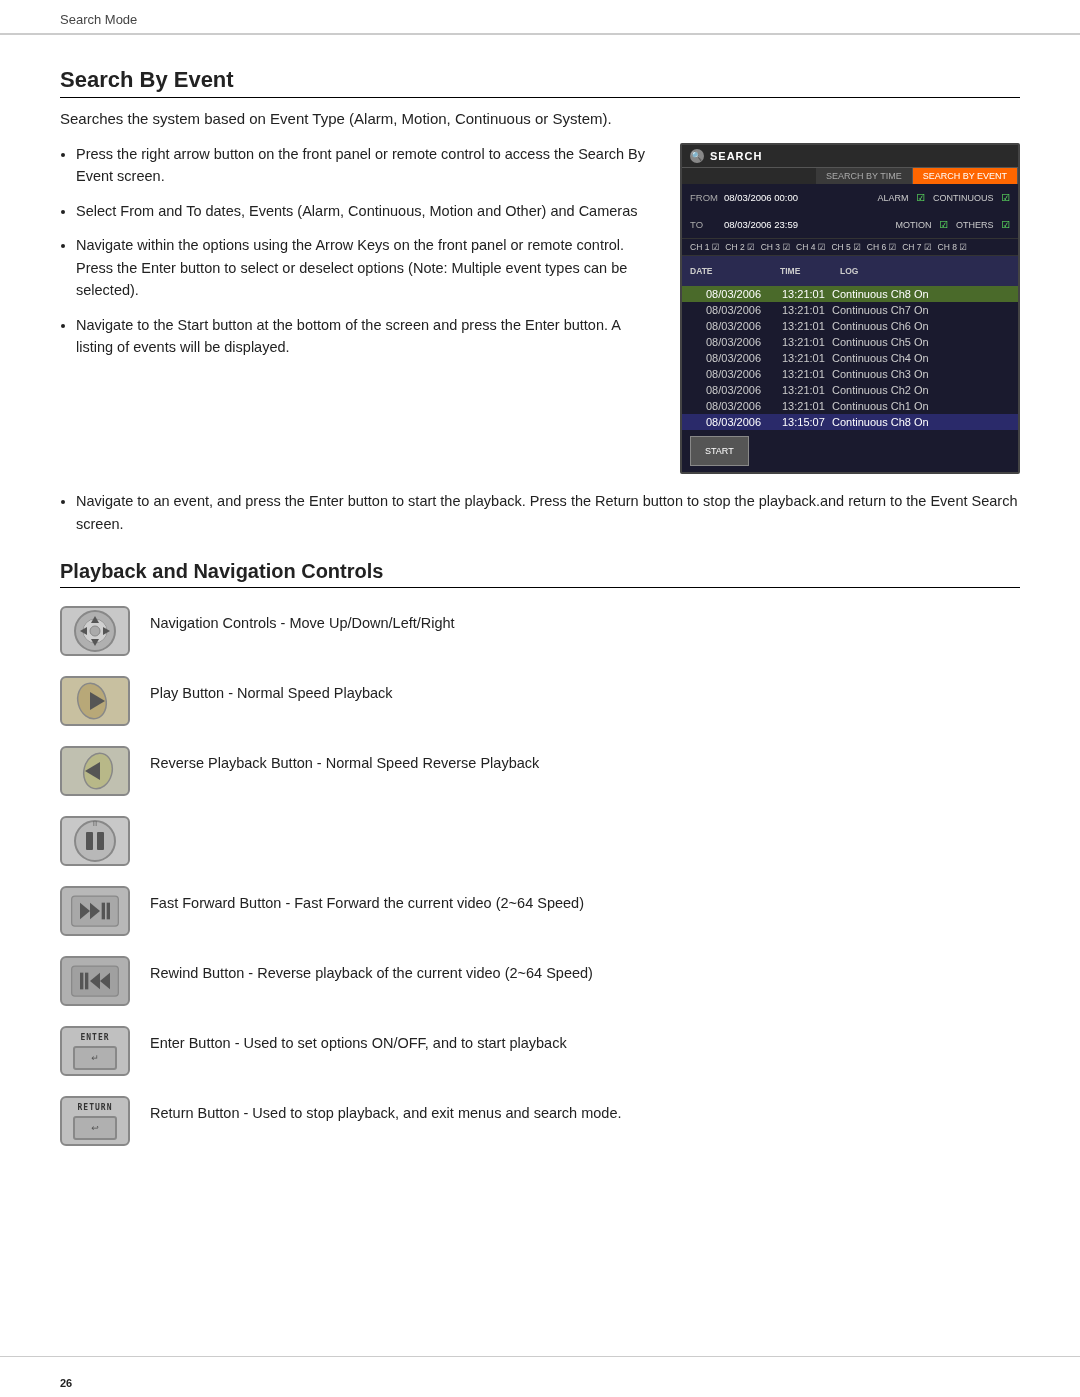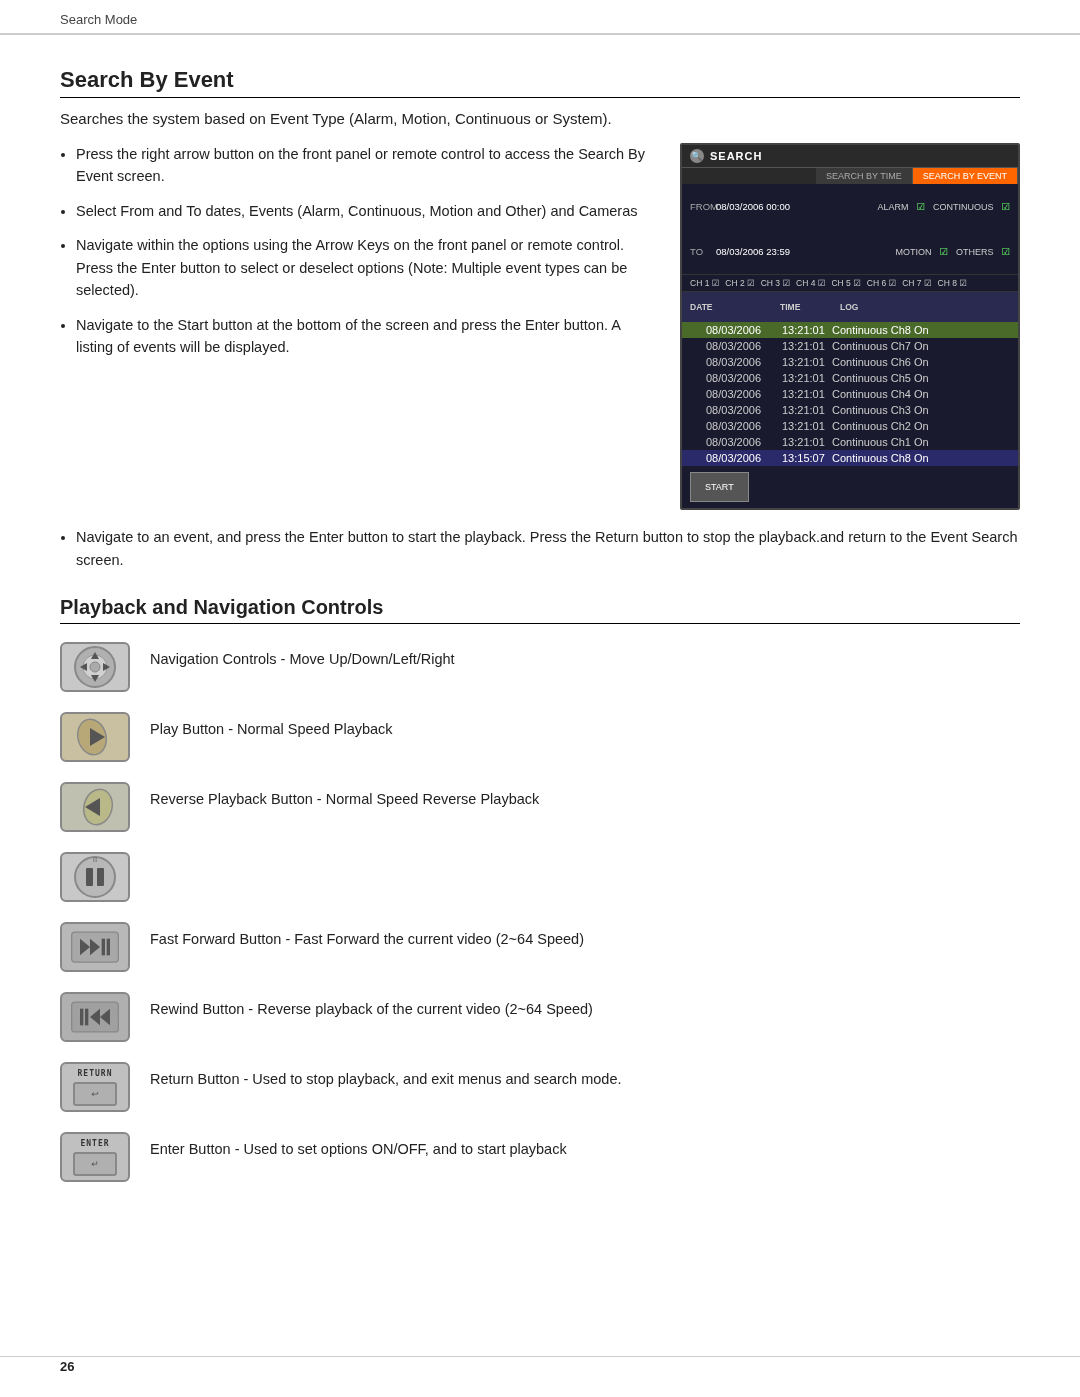--- a/index.html
+++ b/index.html
@@ -106,22 +106,22 @@
     }
 
     .ss-tab.active {
       background: #ff6600;
       color: #fff;
     }
 
     .ss-row {
       display: flex;
       align-items: center;
-      padding: 17px 8px;
-      gap: 0;
+      padding: 8px 8px;
+      gap: 8px;
       font-size: 9.5px;
     }
 
     .ss-label {
       color: #aaa;
       width: 26px;
     }
 
     .ss-value {
       color: #fff;
@@ -249,23 +249,23 @@
 
     .control-desc {
       flex: 1;
       font-size: 14.5px;
       line-height: 1.55;
       padding-top: 6px;
     }
 
     .page-footer {
       position: absolute;
-      bottom: 23px;
+      bottom: 8px;
       left: 60px;
-      font-size: 13px;
+      font-size: 11px;
       font-weight: bold;
     }
 
     .divider {
       border: none;
       border-top: 1px solid #ccc;
       margin: 0 0 8px 0;
     }
   </style>
 </head>
@@ -469,38 +469,38 @@
           <rect x="18" y="10" width="4" height="20" fill="#555"></rect>
           <polygon points="48,10 36,20 48,30" fill="#555"></polygon>
           <polygon points="36,10 24,20 36,30" fill="#555"></polygon>
         </svg>
       </div>
       <div class="control-desc">Rewind Button - Reverse playback of the current video (2~64 Speed)</div>
     </li>
 
     <li class="control-item">
       <div class="control-icon" style="background:#c0c0c0; flex-direction:column; gap:4px;">
+        <div style="font-size:8px; font-weight:bold; color:#333; letter-spacing:1px; font-family:monospace;">ENTER</div>
+        <div style="width:44px; height:24px; background:#b0b0b0; border:2px solid #888; border-radius:3px; display:flex; align-items:center; justify-content:center;">
+          <span style="font-size:9px; color:#555;">↵</span>
+        </div>
+      </div>
+      <div class="control-desc">Enter Button - Used to set options ON/OFF, and to start playback</div>
+    </li>
+
+    <li class="control-item">
+      <div class="control-icon" style="background:#c0c0c0; flex-direction:column; gap:4px;">
         <div style="font-size:8px; font-weight:bold; color:#333; letter-spacing:1px; font-family:monospace;">RETURN</div>
         <div style="width:44px; height:24px; background:#b0b0b0; border:2px solid #888; border-radius:3px; display:flex; align-items:center; justify-content:center;">
           <span style="font-size:9px; color:#555;">↩</span>
         </div>
       </div>
       <div class="control-desc">Return Button - Used to stop playback, and exit menus and search mode.</div>
     </li>
 
-    <li class="control-item">
-      <div class="control-icon" style="background:#c0c0c0; flex-direction:column; gap:4px;">
-        <div style="font-size:8px; font-weight:bold; color:#333; letter-spacing:1px; font-family:monospace;">ENTER</div>
-        <div style="width:44px; height:24px; background:#b0b0b0; border:2px solid #888; border-radius:3px; display:flex; align-items:center; justify-content:center;">
-          <span style="font-size:9px; color:#555;">↵</span>
-        </div>
-      </div>
-      <div class="control-desc">Enter Button - Used to set options ON/OFF, and to start playback</div>
-    </li>
-
   </ul>
 
 </div>
 
 <hr class="divider" style="position:absolute; bottom:40px; left:0; right:0; margin:0;">
 
 <div class="page-footer">
   <span>26</span>
 </div>
 

